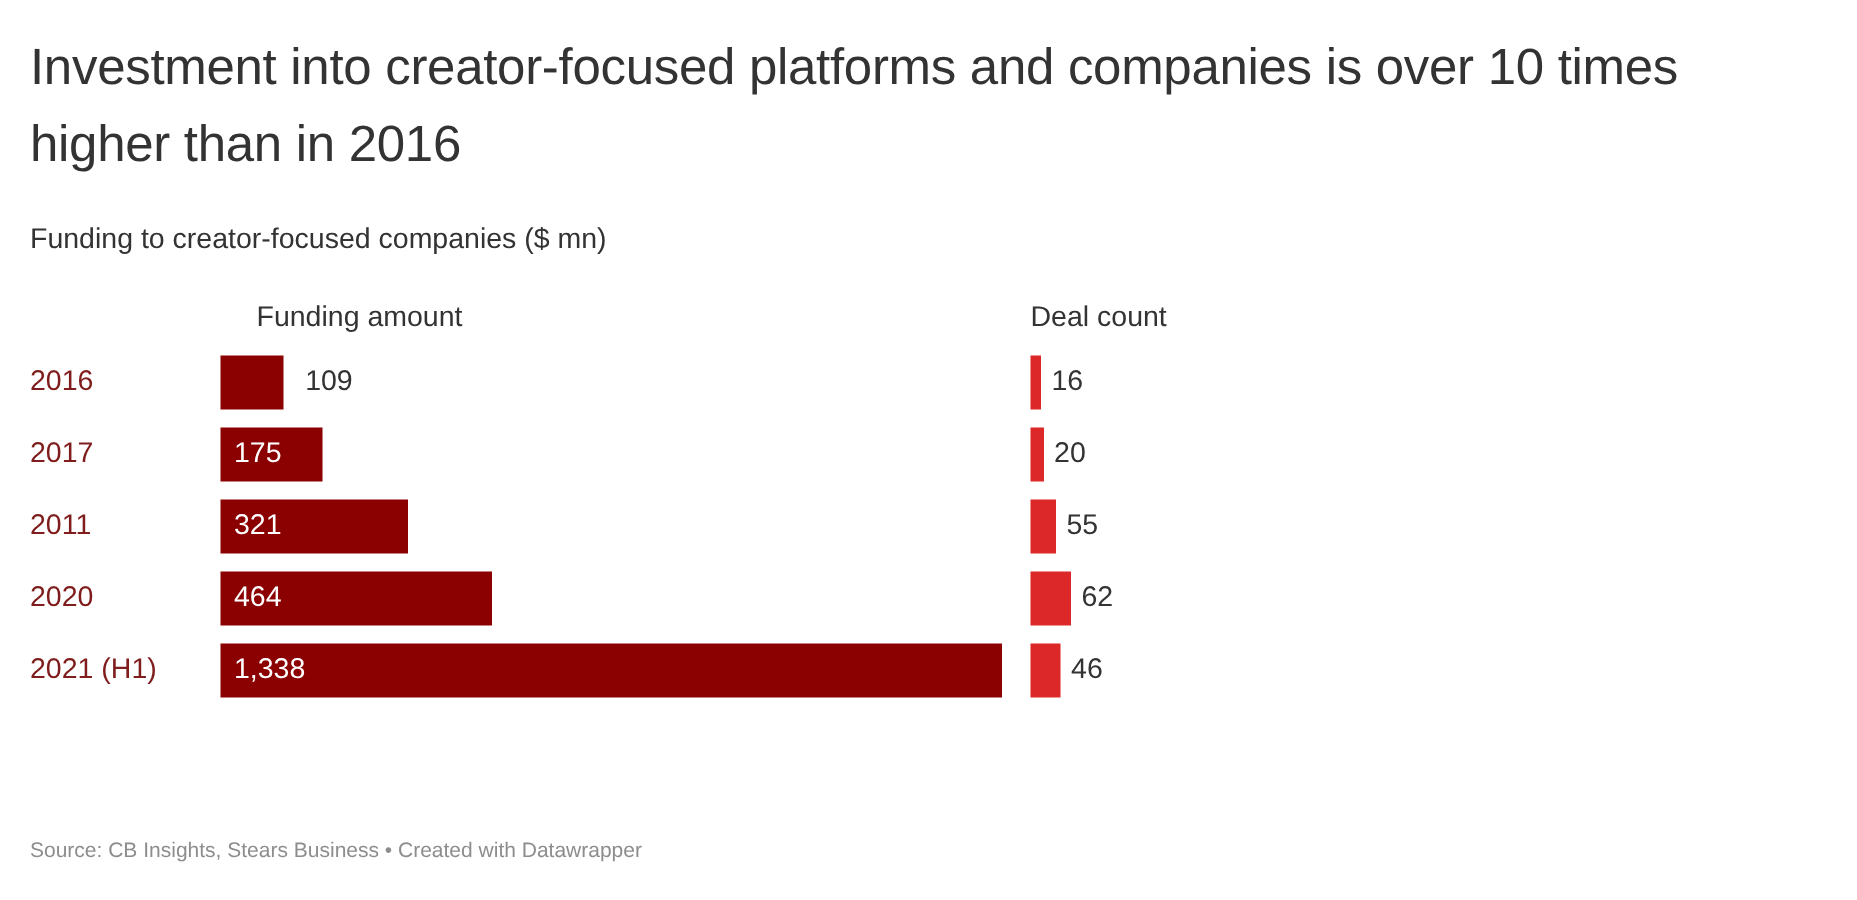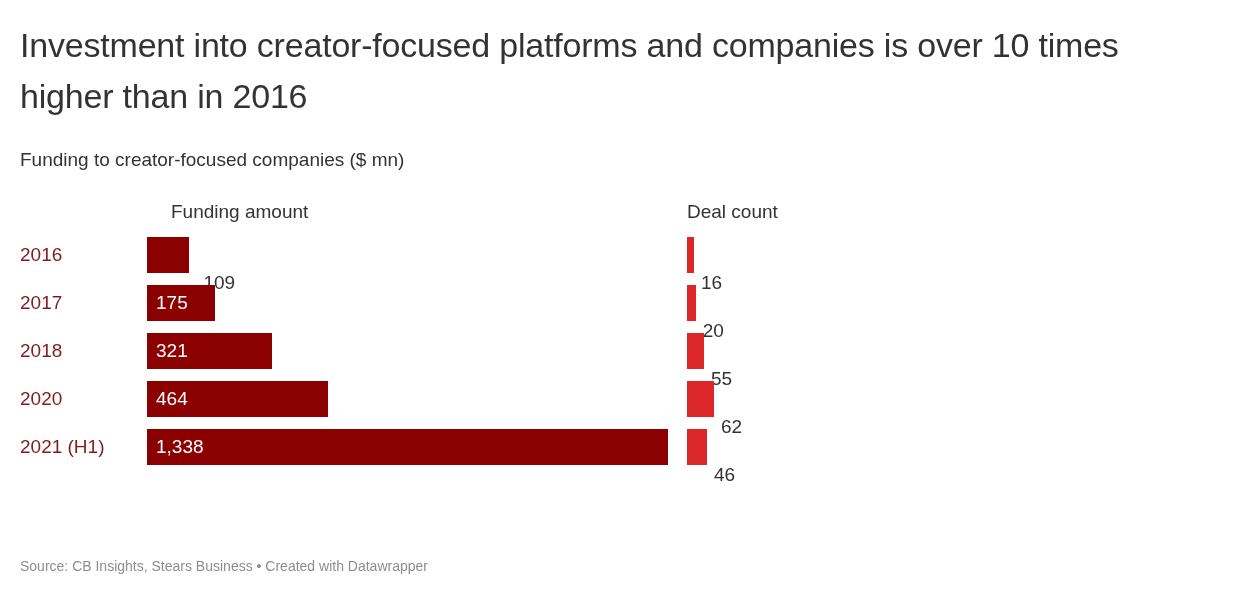--- a/index.html
+++ b/index.html
@@ -97,21 +97,20 @@
     line-height: 36px;
     font-size: 19px;
     white-space: nowrap;
   }
   .bar-value.inside {
     color: #ffffff;
     left: 9px;
   }
   .bar-value.outside {
     color: #333333;
-    margin-top: 28px;
   }
 
   .footer {
     position: absolute;
     left: 20px;
     top: 554px;
     font-size: 14px;
     line-height: 25px;
     color: #8d8d8d;
     white-space: nowrap;
@@ -146,21 +145,21 @@
         <div class="bar-track funding">
           <div class="bar funding" style="width: 68.145px;"></div>
           <div class="bar-value inside">175</div>
         </div>
         <div class="bar-track deals">
           <div class="bar deals" style="width: 8.71px;"></div>
           <div class="bar-value outside" style="left: 15.71px;">20</div>
         </div>
       </div>
       <div class="row">
-        <div class="row-label">2018</div>
+        <div class="row-label">2011</div>
         <div class="bar-track funding">
           <div class="bar funding" style="width: 124.997px;"></div>
           <div class="bar-value inside">321</div>
         </div>
         <div class="bar-track deals">
           <div class="bar deals" style="width: 16.9845px;"></div>
           <div class="bar-value outside" style="left: 23.9845px;">55</div>
         </div>
       </div>
       <div class="row">

